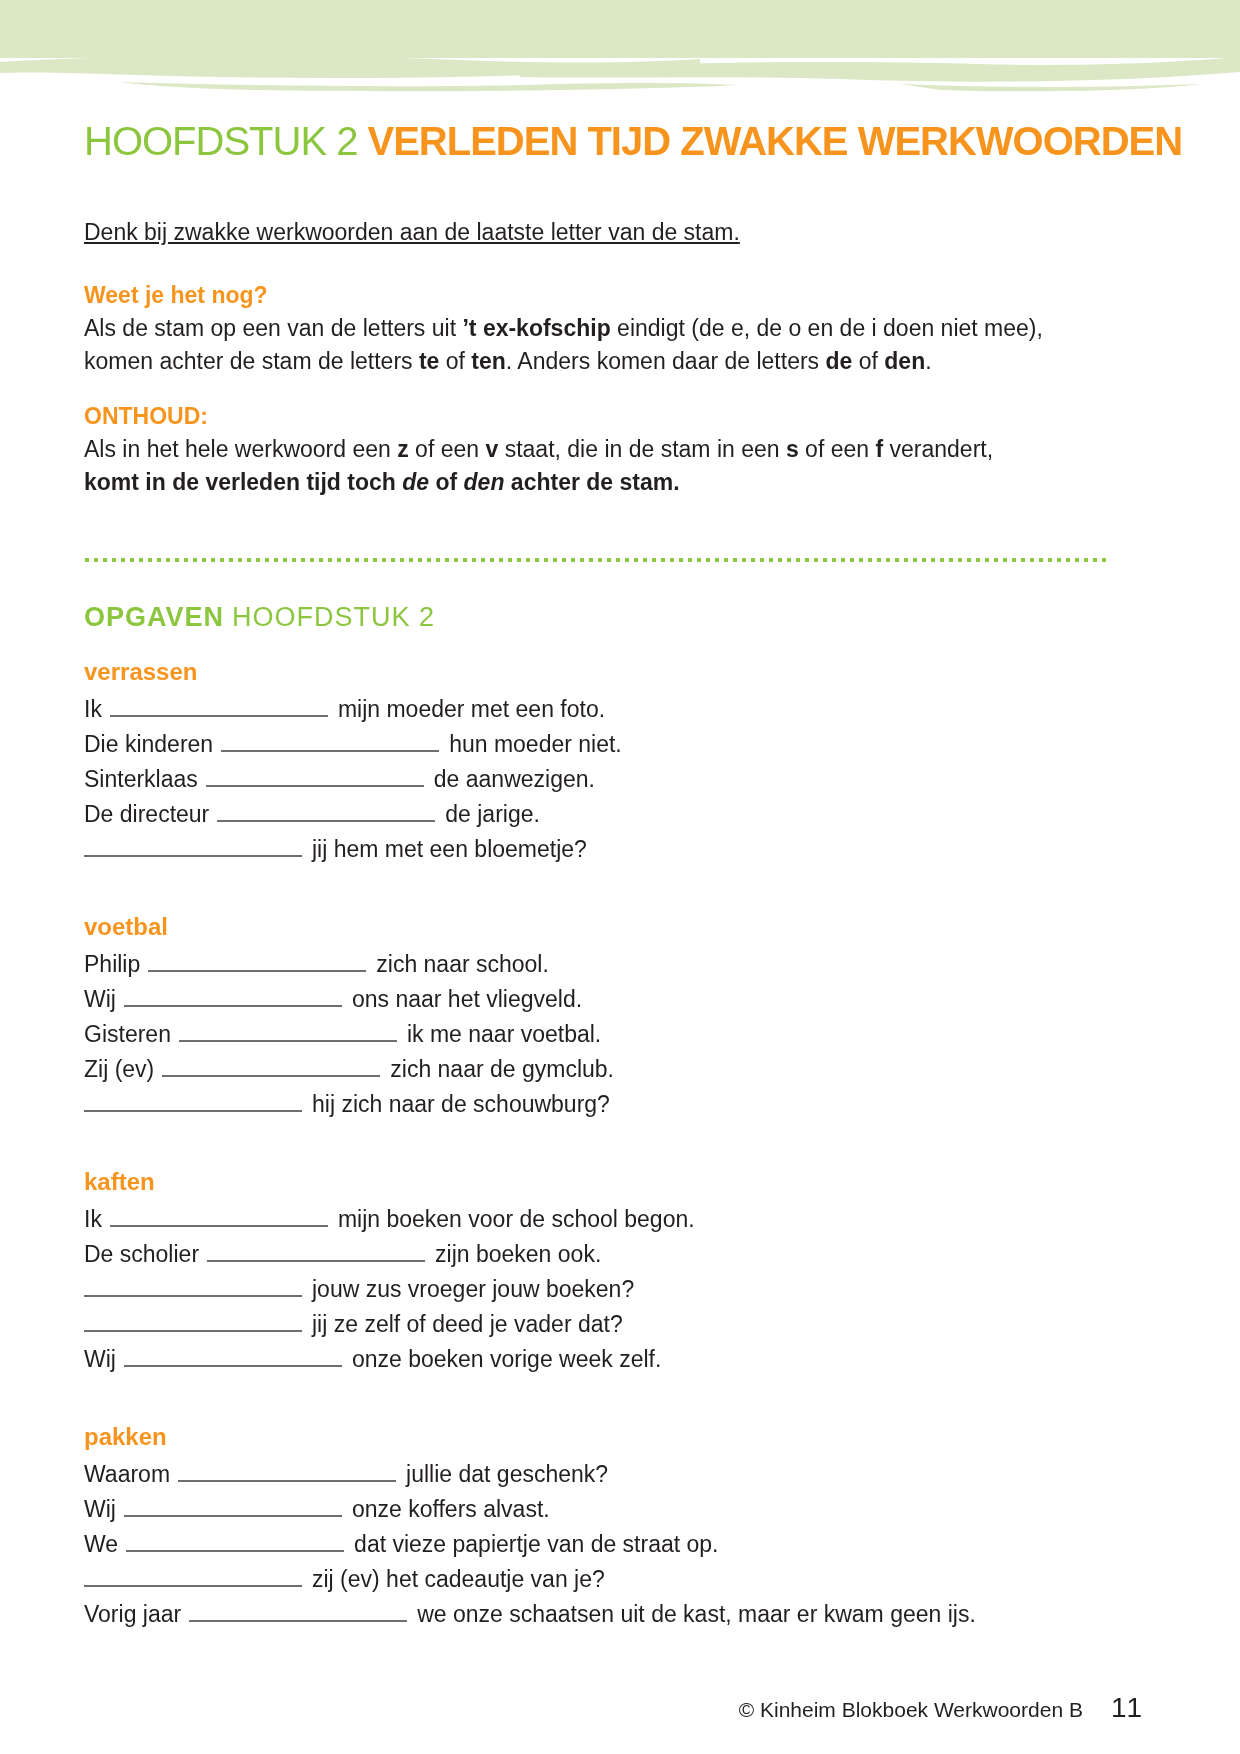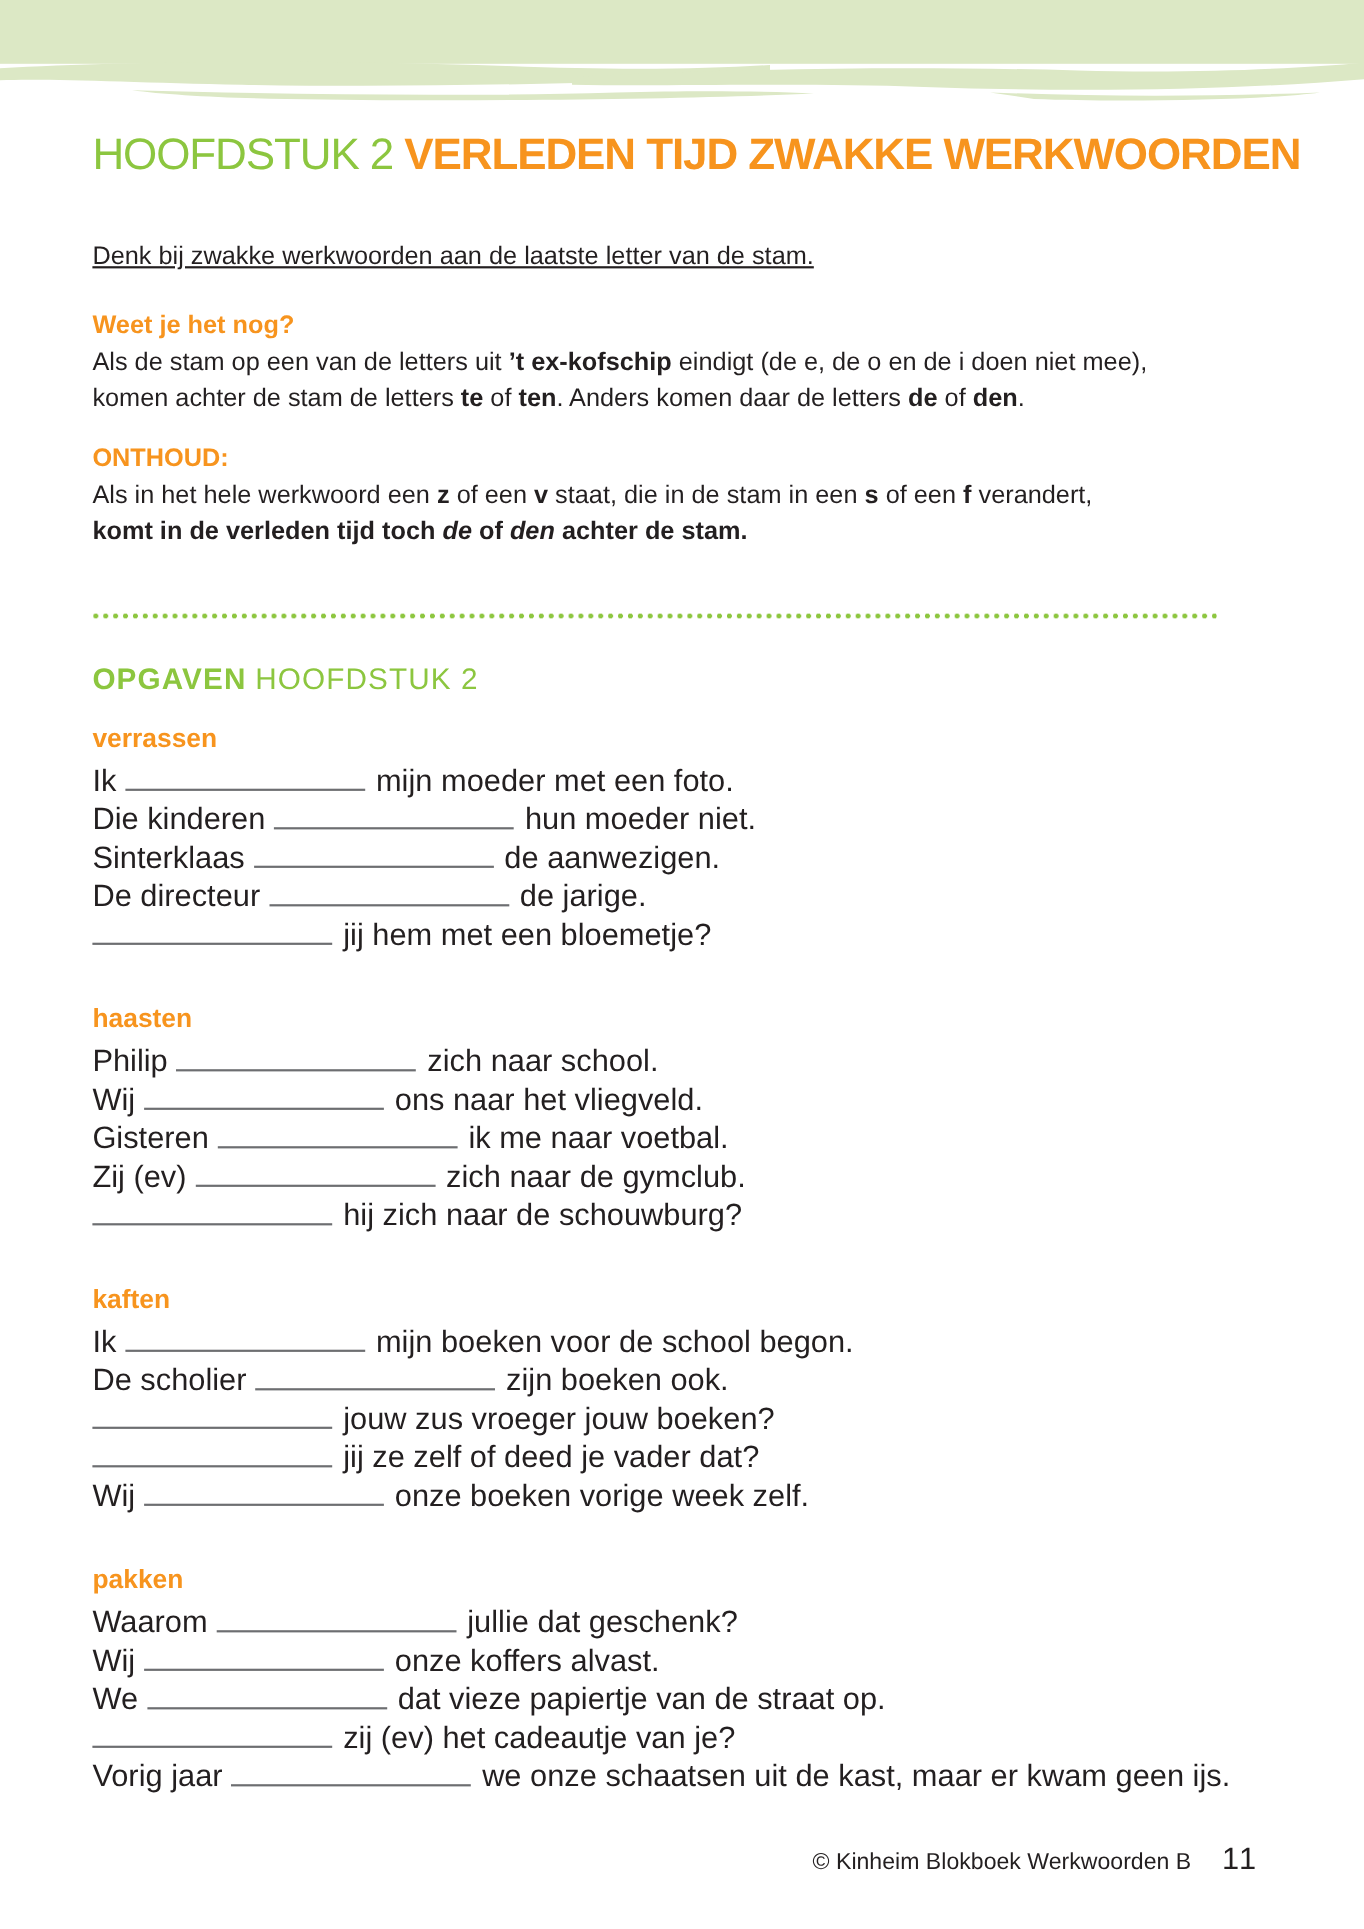--- a/index.html
+++ b/index.html
@@ -61,21 +61,21 @@
   section.exercise { margin-top: 45px; }
   section.exercise:first-child { margin-top: 22px; }
   section.exercise h3 {
     font-size: 24px;
     line-height: 30px;
     margin-bottom: 5px;
     font-weight: bold;
     color: #f7941e;
   }
   p.ex-line {
-    font-size: 28px;
+    font-size: 23px;
     height: 35px;
     line-height: 35px;
     white-space: nowrap;
   }
   .blank {
     display: inline-block;
     width: 218px;
     height: 2px;
     background: #6d6e71;
     margin-right: 10px;
@@ -88,20 +88,21 @@
     display: flex;
     justify-content: flex-end;
     align-items: baseline;
   }
   .copyright { font-size: 21px; }
   .page-number {
     font-size: 28px;
     margin-left: 28px;
     letter-spacing: 2px;
     font-family: "Liberation Sans", sans-serif;
+    margin-top: 18px;
   }
 </style>
 </head>
 <body>
 
 <svg class="band" viewBox="0 0 1240 100" preserveAspectRatio="none" aria-hidden="true">
   <rect x="0" y="0" width="1240" height="58" fill="#dce8c5"></rect>
   <path fill="#dce8c5" d="M0,62 C120,55 300,54 460,60 C560,64 640,63 700,59 L700,68 C560,76 380,80 220,77 C120,75 40,71 0,73 Z"></path>
   <path fill="#dce8c5" d="M520,70 C680,62 820,60 980,64 C1090,67 1180,62 1240,57 L1240,72 C1120,82 980,84 840,79 C720,75 600,79 520,77 Z"></path>
   <path fill="#dce8c5" d="M120,82 C260,86 420,88 560,84 C640,82 700,83 740,85 C640,90 420,93 260,90 C200,89 150,86 120,82 Z"></path>
@@ -137,21 +138,21 @@
   <div id="exercises">
       <section class="exercise">
         <h3>verrassen</h3>
         <p class="ex-line"><span>Ik</span><span class="blank after"></span><span>mijn moeder met een foto.</span></p>
         <p class="ex-line"><span>Die kinderen</span><span class="blank after"></span><span>hun moeder niet.</span></p>
         <p class="ex-line"><span>Sinterklaas</span><span class="blank after"></span><span>de aanwezigen.</span></p>
         <p class="ex-line"><span>De directeur</span><span class="blank after"></span><span>de jarige.</span></p>
         <p class="ex-line"><span class="blank"></span><span>jij hem met een bloemetje?</span></p>
       </section>
       <section class="exercise">
-        <h3>haasten</h3>
+        <h3>voetbal</h3>
         <p class="ex-line"><span>Philip</span><span class="blank after"></span><span>zich naar school.</span></p>
         <p class="ex-line"><span>Wij</span><span class="blank after"></span><span>ons naar het vliegveld.</span></p>
         <p class="ex-line"><span>Gisteren</span><span class="blank after"></span><span>ik me naar voetbal.</span></p>
         <p class="ex-line"><span>Zij (ev)</span><span class="blank after"></span><span>zich naar de gymclub.</span></p>
         <p class="ex-line"><span class="blank"></span><span>hij zich naar de schouwburg?</span></p>
       </section>
       <section class="exercise">
         <h3>kaften</h3>
         <p class="ex-line"><span>Ik</span><span class="blank after"></span><span>mijn boeken voor de school begon.</span></p>
         <p class="ex-line"><span>De scholier</span><span class="blank after"></span><span>zijn boeken ook.</span></p>

